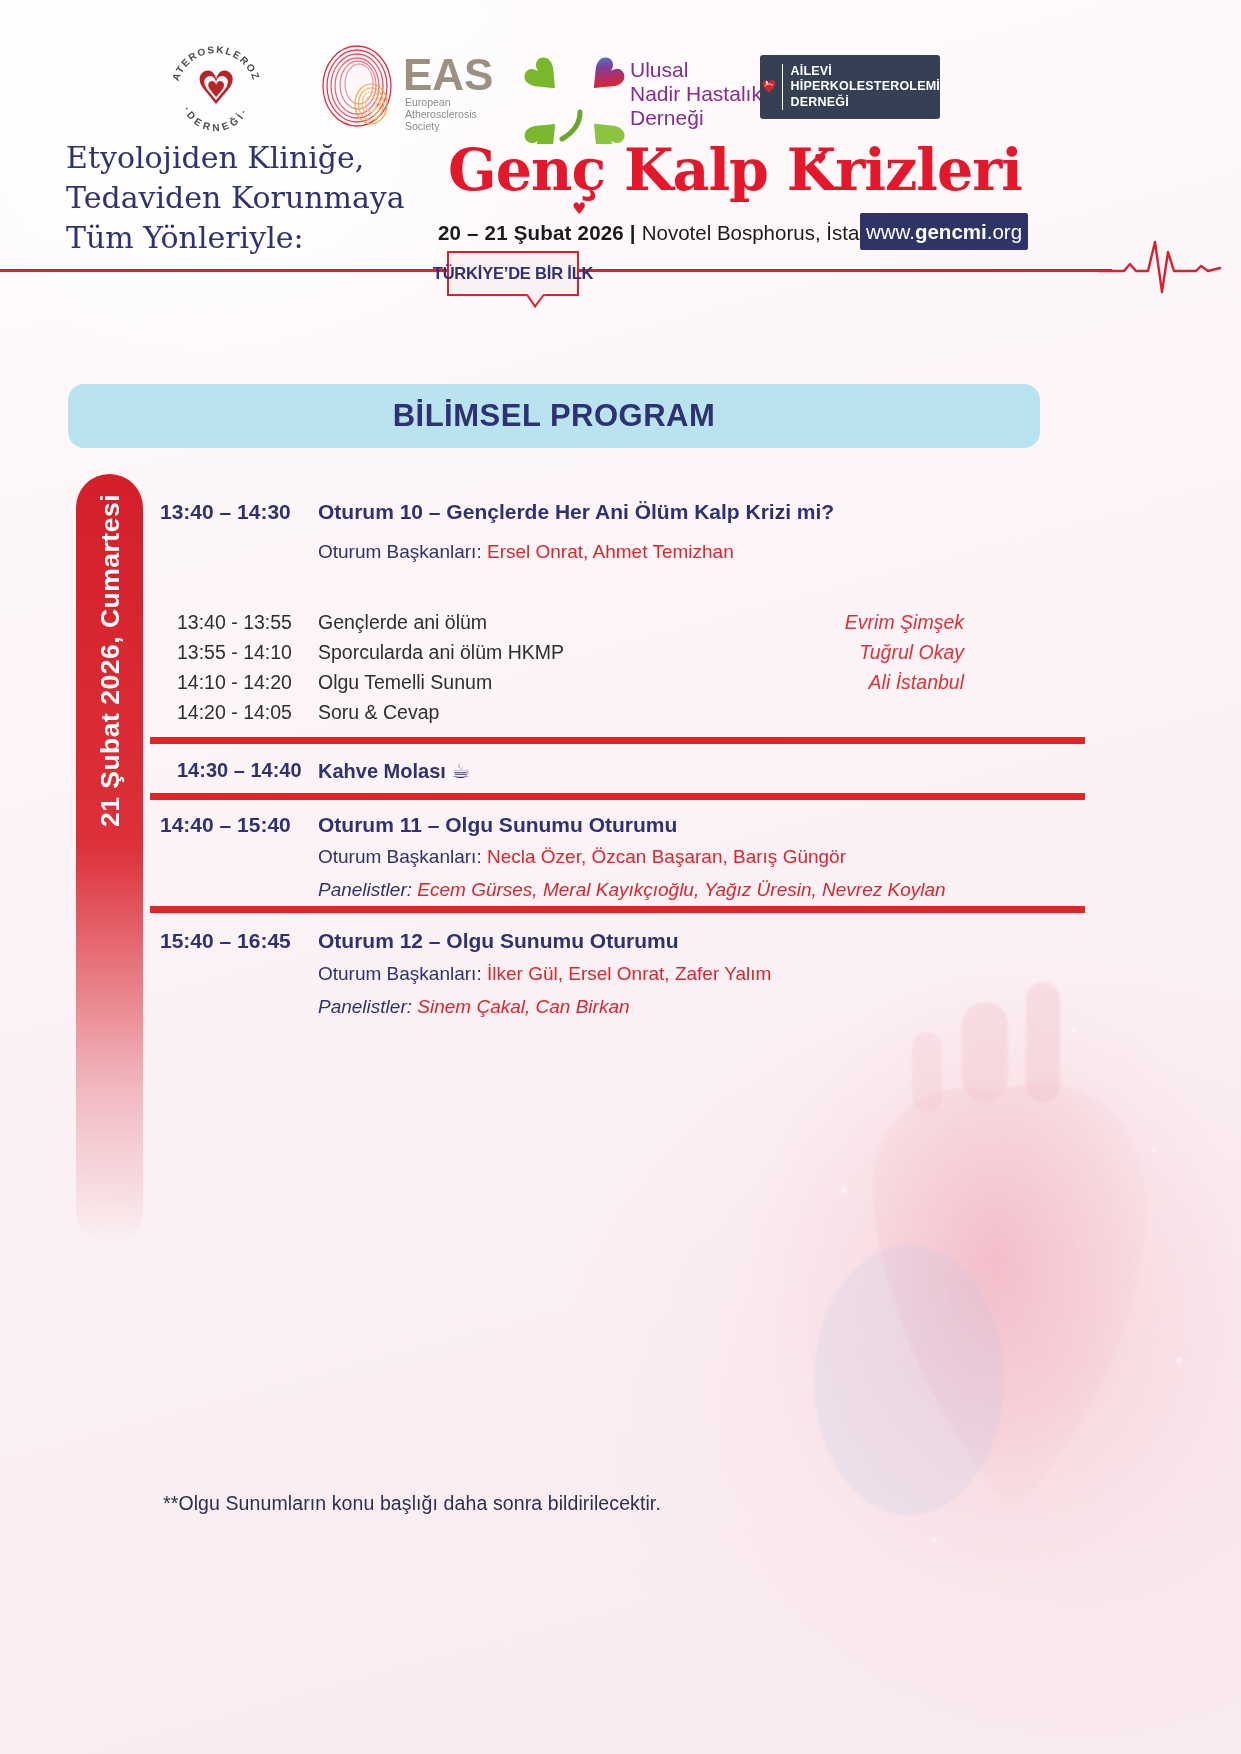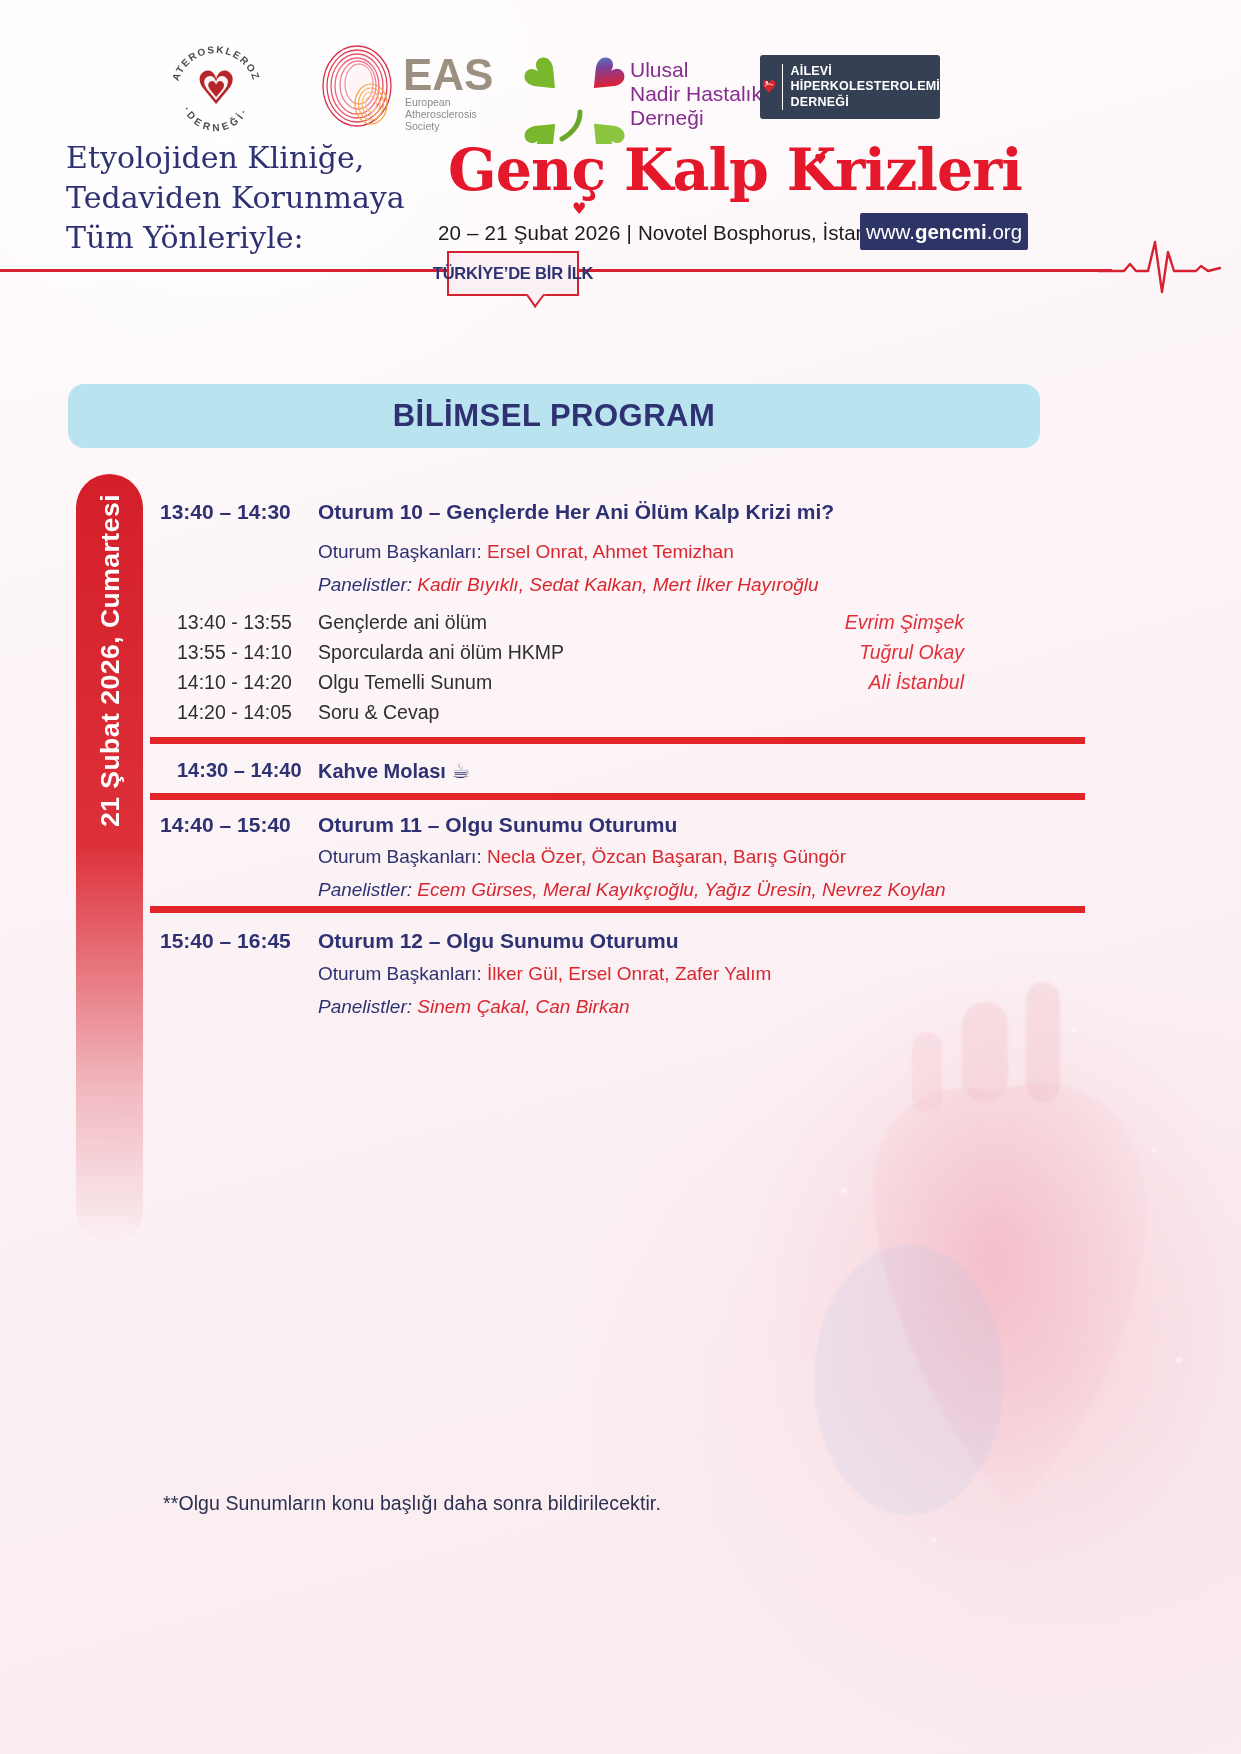--- a/index.html
+++ b/index.html
@@ -23,21 +23,21 @@
   .ailevi .txt{color:#fff;font-weight:bold;font-size:12.5px;line-height:15.5px;letter-spacing:.2px;}
 
   
   .tagline{position:absolute;left:66px;top:138px;font-family:"DejaVu Serif","Liberation Serif",serif;
     color:#2e3273;font-size:30px;line-height:40px;font-weight:500;}
   .event-title{position:absolute;left:448px;top:130px;width:660px;line-height:80px;
     font-family:"DejaVu Serif","Liberation Serif",serif;font-weight:bold;font-size:57px;
     color:#e5182b;letter-spacing:-1px;white-space:nowrap;}
   .heart-orn{position:absolute;color:#e5182b;font-family:"DejaVu Sans",sans-serif;line-height:1;}
   .date-row{position:absolute;left:438px;top:221px;font-size:20.5px;color:#1b1b1f;white-space:nowrap;}
-  .date-row b{font-weight:normal;letter-spacing:.2px;}
+  .date-row b{font-weight:bold;letter-spacing:.2px;}
   .web-badge{position:absolute;left:860px;top:213px;width:168px;height:37px;background:#2e3566;border-radius:2px;
     display:flex;align-items:center;justify-content:center;color:#fff;font-size:20.5px;cursor:pointer;}
   .web-badge b{font-weight:bold;}
 
   
   .head-line{position:absolute;left:0;top:269px;width:1112px;height:2.5px;background:#d62230;}
   .first-badge{position:absolute;left:447px;top:251px;width:128px;height:41px;background:#fbf0f3;
     border:2.5px solid #d62230;display:flex;align-items:center;justify-content:center;
     color:#2e3273;font-weight:bold;font-size:16.5px;letter-spacing:-0.2px;white-space:nowrap;}
   .first-badge::after{content:"";position:absolute;bottom:-8.5px;left:62%;width:13px;height:13px;background:#fbf0f3;
@@ -222,23 +222,20 @@
     <span>21 Şubat 2026, Cumartesi</span>
   </div>
 
   <div class="row" style="top:500px">
     <span class="s-time">13:40 – 14:30</span>
     <span class="s-title">Oturum 10 – Gençlerde Her Ani Ölüm Kalp Krizi mi?</span>
   </div>
   <div class="row" style="top:541px">
     <span class="meta"><span class="lbl">Oturum Başkanları: </span><span class="names">Ersel Onrat, Ahmet Temizhan</span></span>
   </div>
-  <div class="row" style="top:574px">
-    <span class="meta ital"><span class="lbl">Panelistler:  </span><span class="names">Kadir Bıyıklı, Sedat Kalkan, Mert İlker Hayıroğlu</span></span>
-  </div>
 
   <div class="row" style="top:611px">
     <span class="t-time">13:40 - 13:55</span>
     <span class="t-title">Gençlerde ani ölüm</span>
     <span class="t-speaker">Evrim Şimşek</span>
   </div>
   <div class="row" style="top:641px">
     <span class="t-time">13:55 - 14:10</span>
     <span class="t-title">Sporcularda ani ölüm HKMP</span>
     <span class="t-speaker">Tuğrul Okay</span>

